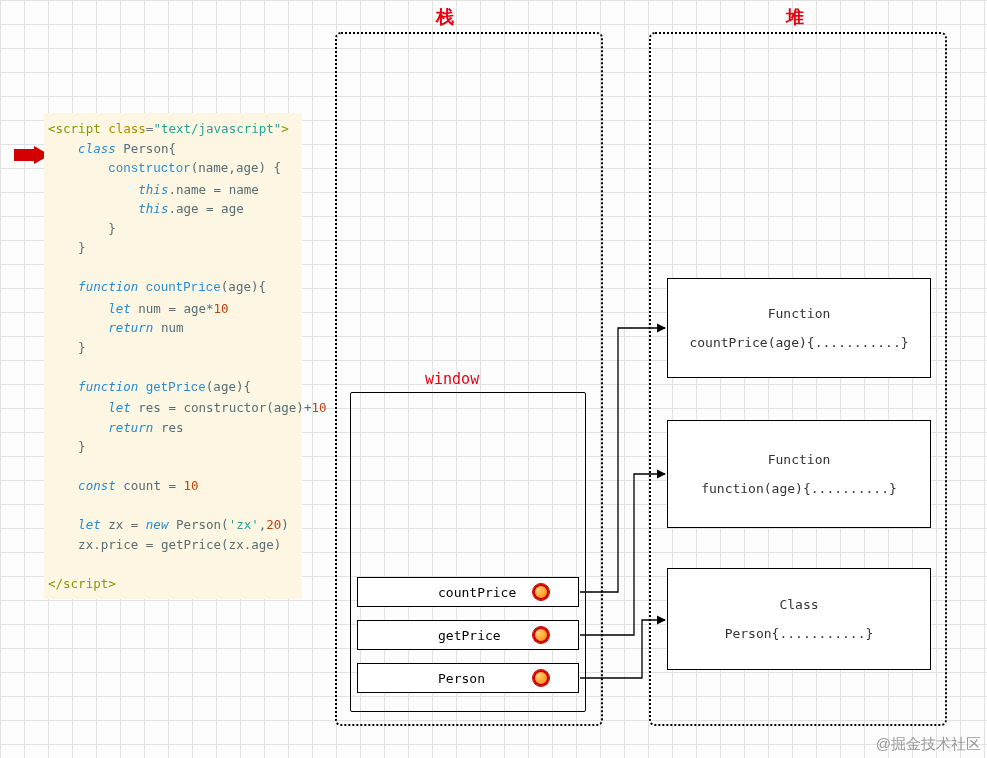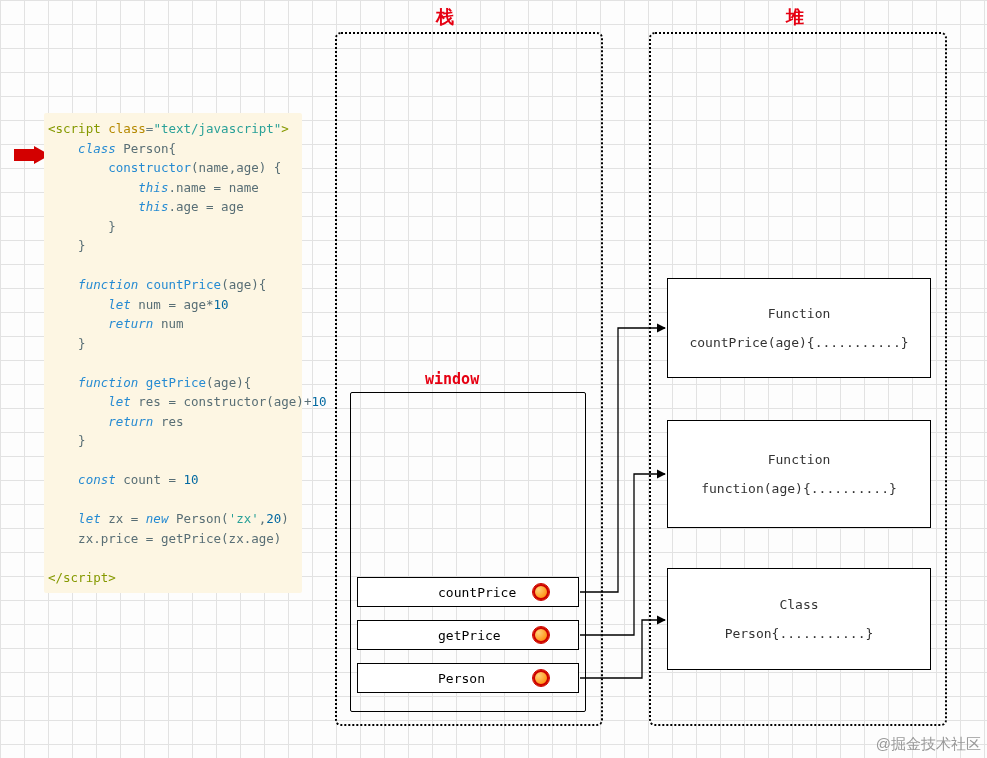--- a/index.html
+++ b/index.html
@@ -22,21 +22,21 @@
     height: 758px;
   }
   .heading {
     position: absolute;
     font-weight: bold;
     color: #e60012;
     font-size: 18px;
   }
   .sub-heading {
     position: absolute;
-    font-weight: bold;
+    font-weight: normal;
     color: #e60012;
     font-size: 15px;
   }
   
   .code-panel {
     position: absolute;
     left: 44px;
     top: 113px;
     width: 258px;
     background: #fdf6e3;
@@ -44,22 +44,22 @@
     font-size: 12.5px;
     line-height: 19.5px;
     white-space: pre;
     color: #333;
     border-radius: 2px;
   }
   .tag    { color: #859900; }
   .attr   { color: #b58900; }
   .str    { color: #2aa198; }
   .kw     { color: #268bd2; font-style: italic;}
-  .fnname { color: #268bd2; }
-  .num    { color: #0369a1; }
+  .fnname { color: #268bd2; font-family: Liberation Mono, monospace; }
+  .num    { color: #c2410c; }
   .op     { color: #657b83; }
   .plain  { color: #586e75; }
 
   
   .red-arrow {
     position: absolute;
     left: 14px;
     top: 146px;
   }
 

